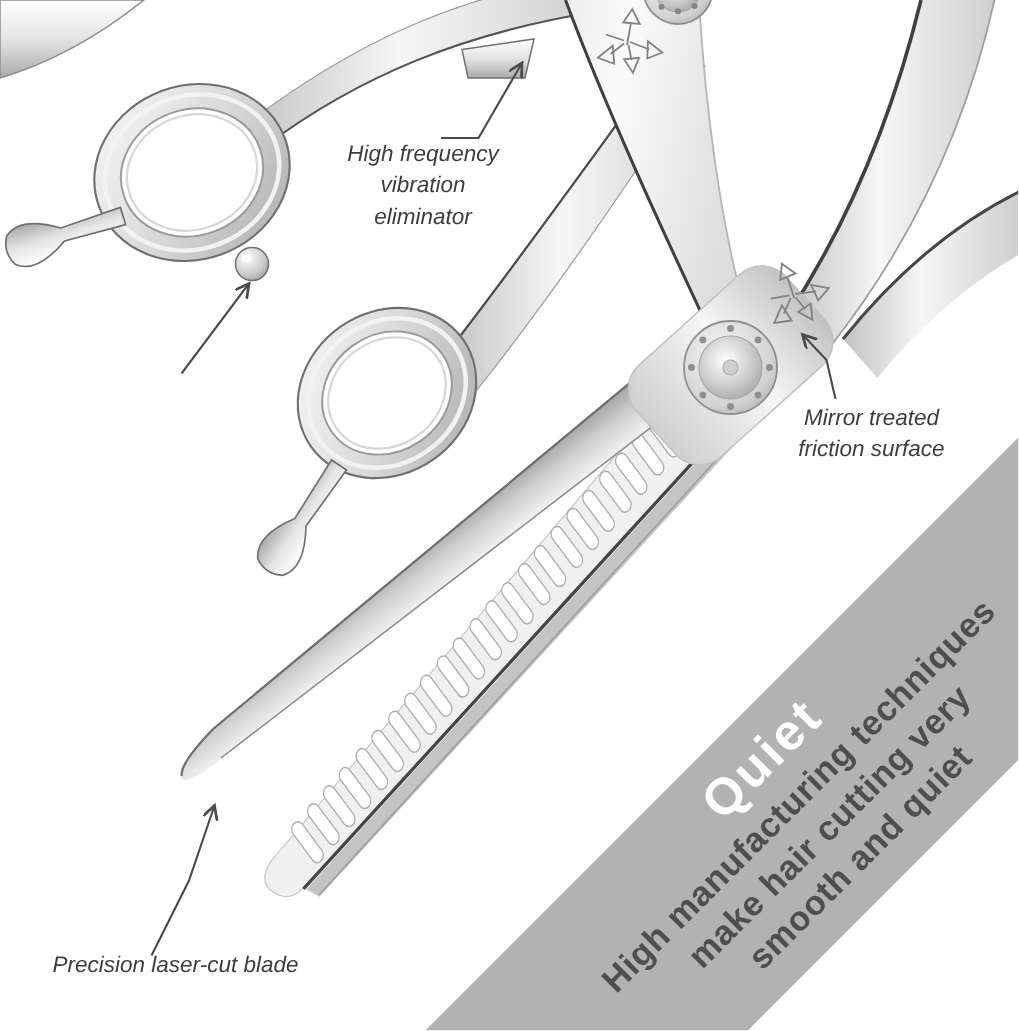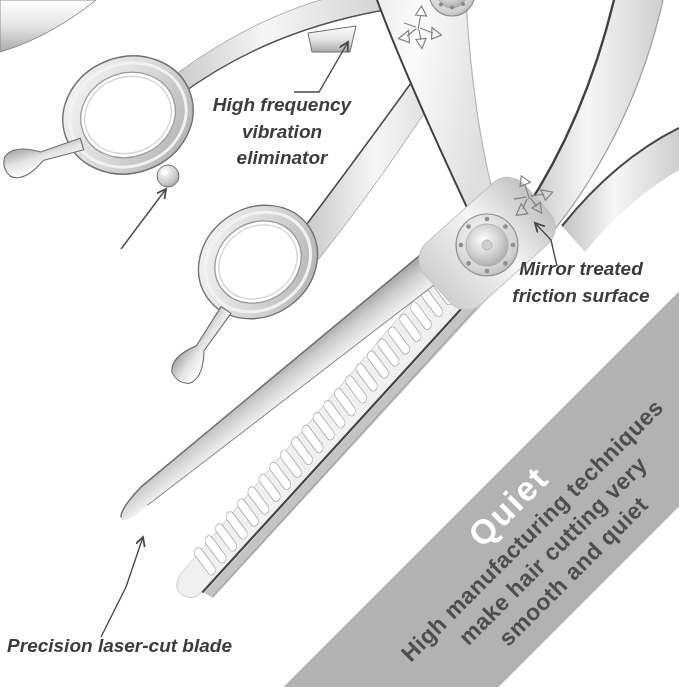--- a/index.html
+++ b/index.html
@@ -16,27 +16,27 @@
     gap:2px;
   }
   .banner .quiet{
     color:#ffffff;font-size:34px;font-weight:bold;letter-spacing:2px;line-height:1.05;
   }
   .banner .bline{
     color:#4e4e4e;font-size:23px;font-weight:bold;line-height:1.18;letter-spacing:.5px;
   }
   
   .callout{
-    position:absolute;color:#3d3d3d;font-style:italic;font-weight:bold;
-    font-size:19px;line-height:1.4;white-space:pre-line;
+    position:absolute;color:#3d3d3d;font-style:italic;font-weight:normal;
+    font-size:15px;line-height:1.4;white-space:pre-line;
   }
   .cl-vibration{left:201px;top:92px;width:162px;text-align:center;}
   .cl-silencer{left:24px;top:242px;width:200px;text-align:left;}
-  .cl-friction{left:500px;top:256px;width:162px;text-align:center;}
-  .cl-blade{left:2px;top:633px;width:230px;text-align:right;}
+  .cl-friction{left:500px;top:268px;width:162px;text-align:center;}
+  .cl-blade{left:2px;top:633px;width:230px;text-align:center;}
   svg.art{position:absolute;left:0;top:0;}
 </style>
 </head>
 <body>
 <div class="stage">
 
   <div class="banner">
     <div class="quiet">Quiet</div>
     <div class="bline">High manufacturing techniques</div>
     <div class="bline">make hair cutting very</div>

